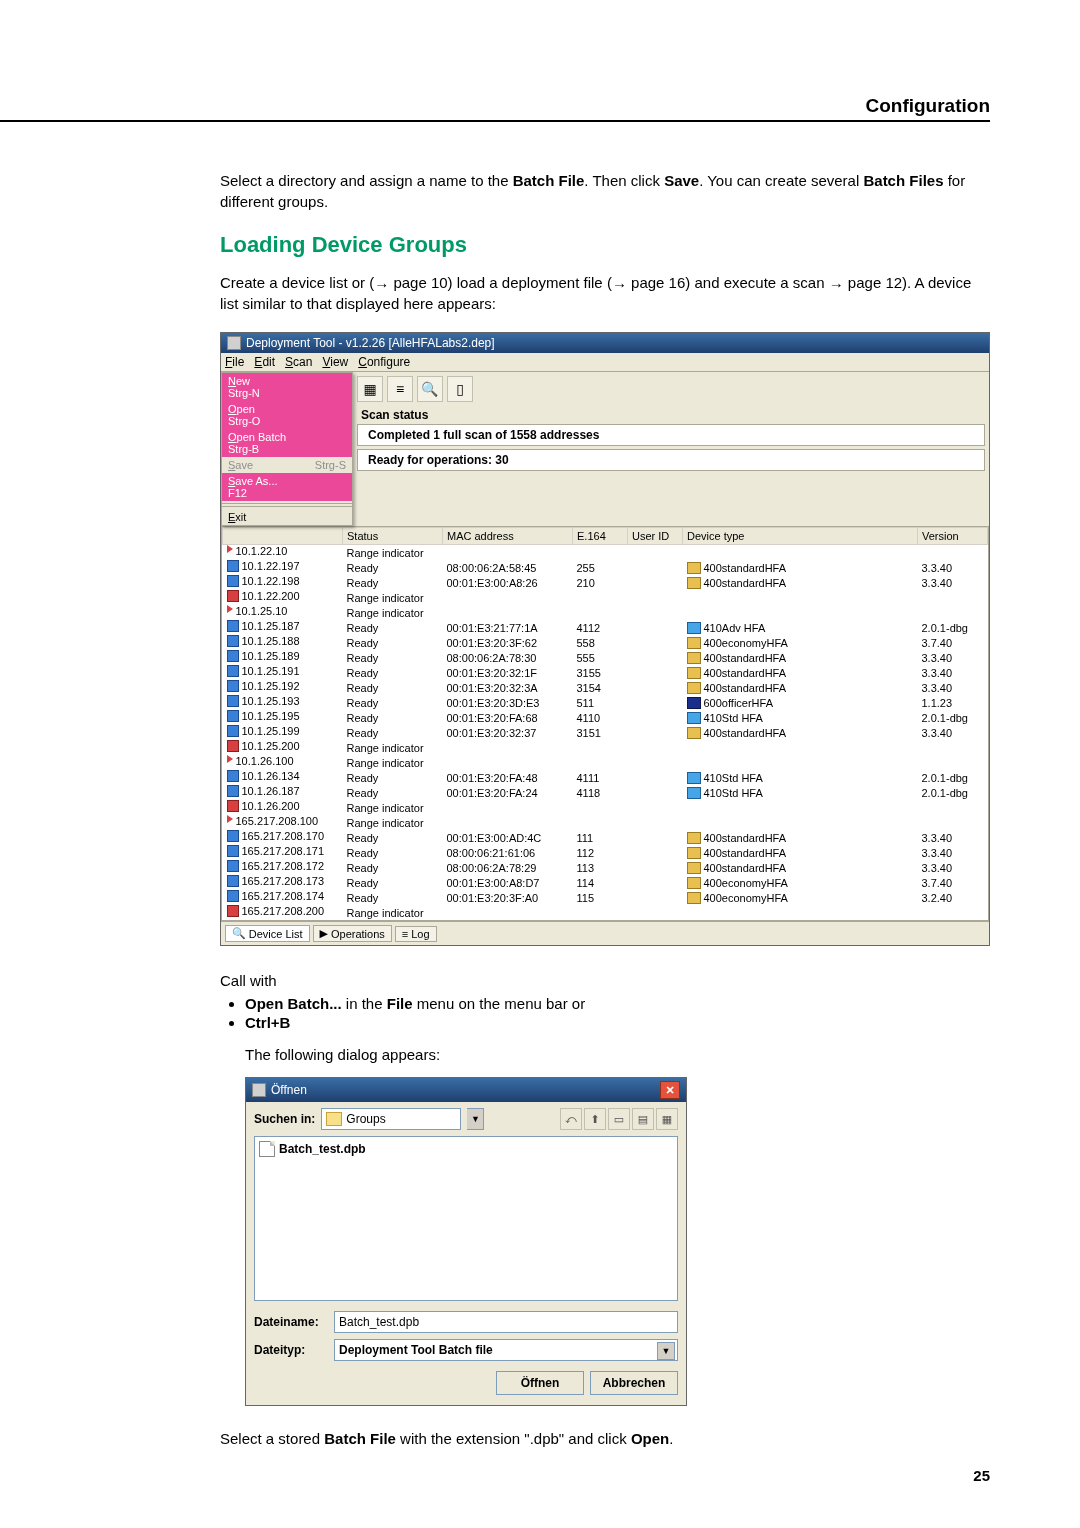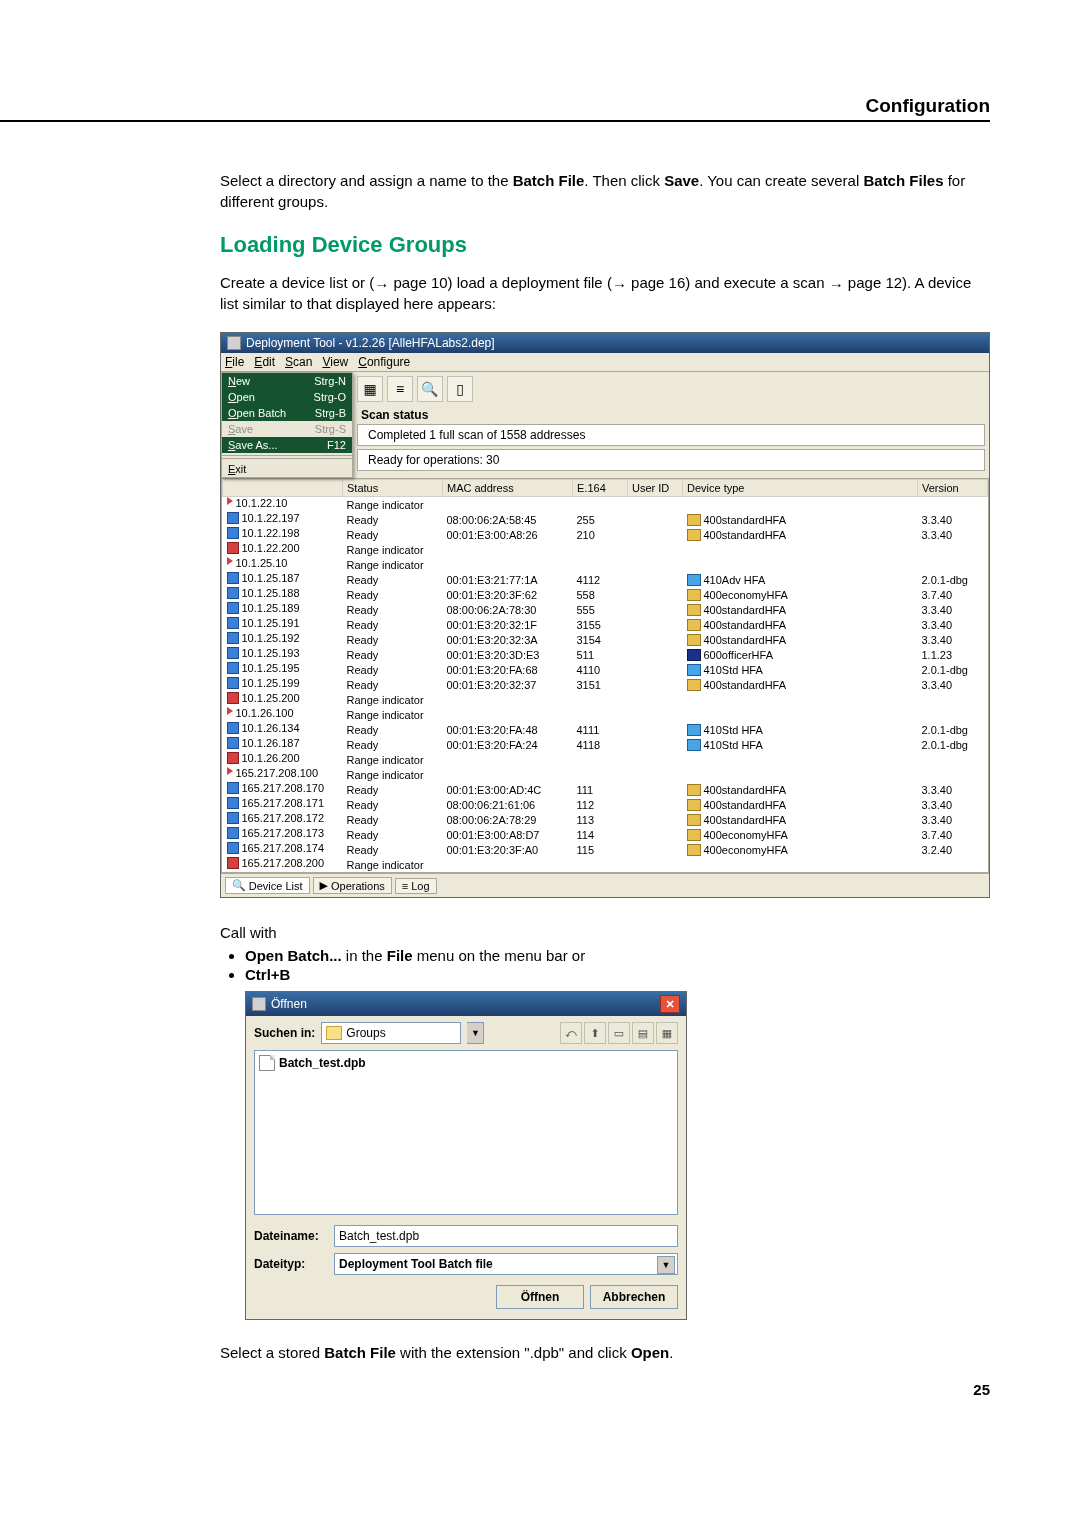--- a/index.html
+++ b/index.html
@@ -79,22 +79,23 @@
     width: 130px;
     box-shadow: 2px 2px 3px rgba(0,0,0,.3);
   }
   .dropdown .dd-row {
     display: flex;
     justify-content: space-between;
     padding: 2px 6px;
     white-space: nowrap;
   }
   .dropdown .dd-row.highlight {
-    background: #14532d;
+    background: #ec4899;
     color: #fff;
+    flex-direction: column;
   }
   .dropdown .dd-row.disabled { color: #8e8e8e; }
   .dropdown .dd-row u { text-decoration: underline; }
   .dropdown .sep { border-top: 1px solid #aca899; margin: 2px 0; }
 
   .right-col { flex: 1; }
   .toolbar-row {
     display: flex;
     gap: 4px;
     padding: 4px;
@@ -117,21 +118,21 @@
     font-weight: bold;
     padding: 0 4px 2px 4px;
   }
   .status-msg {
     background: #fff;
     border: 1px solid #aca899;
     font-size: 12px;
     padding: 3px 6px;
     margin-bottom: 3px;
   }
-  .status-msg.bold { font-weight: normal; padding-left: 10px; }
+  .status-msg.bold { font-weight: bold; padding-left: 10px; }
 
   .dev-table-wrap {
     background: #fff;
     border: 1px solid #aca899;
     max-height: 420px;
     overflow: hidden;
   }
   table.dev {
     width: 100%;
     border-collapse: collapse;
@@ -636,20 +637,21 @@
       </div>
   </div>
 
   <p class="body-p" style="margin-bottom:2px">Call with</p>
   <ul class="bullets">
     <li>
       <span class="bold">Open Batch...</span><span> in the </span><span class="bold">File</span><span> menu on the menu bar or</span>
     </li>
     <li><span class="bold">Ctrl+B</span></li>
   </ul>
+  <p class="indent">The following dialog appears:</p>
 
   <div class="win2">
     <div class="title-bar">
       <span class="ico" style="background:#d0d0d0;border:1px solid #888;"></span>
       <span>Öffnen</span>
       <span class="close-x">✕</span>
     </div>
     <div class="lookin-row">
       <span style="font-weight:bold">Suchen in:</span>
       <div class="dd">

